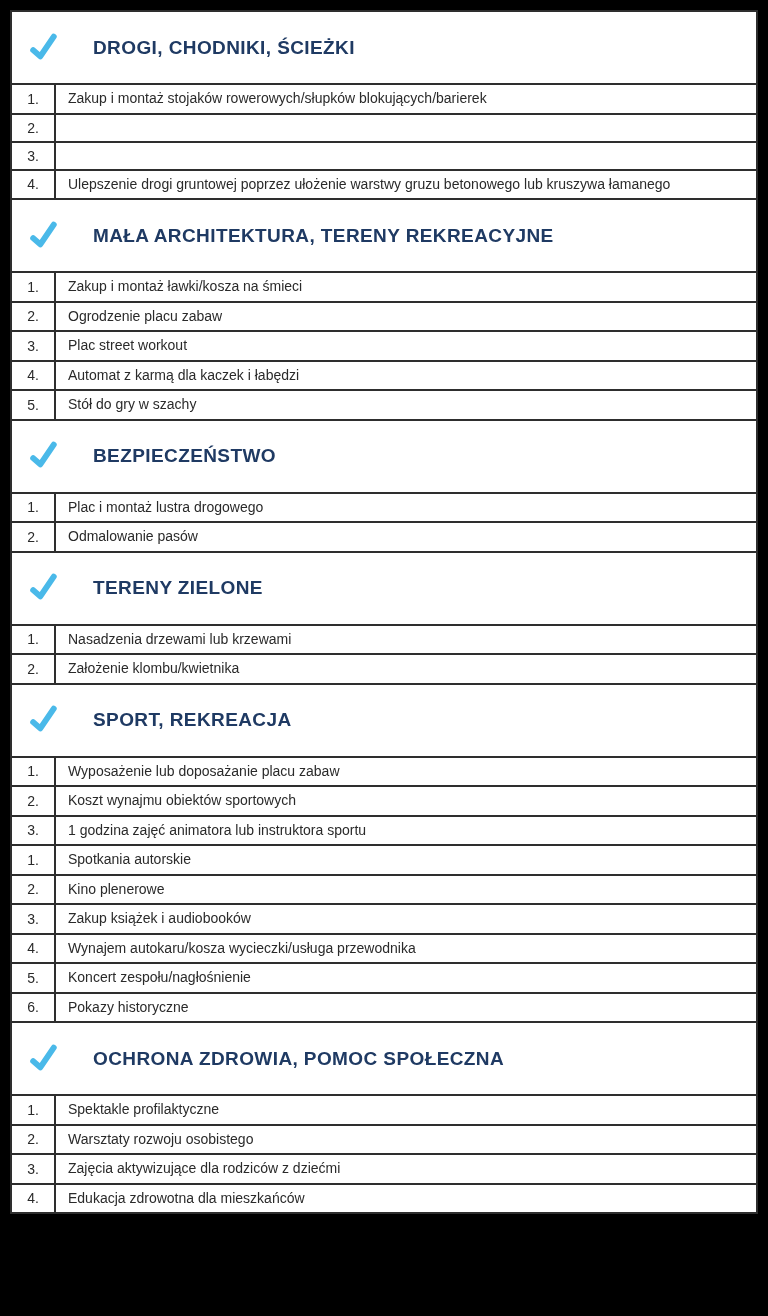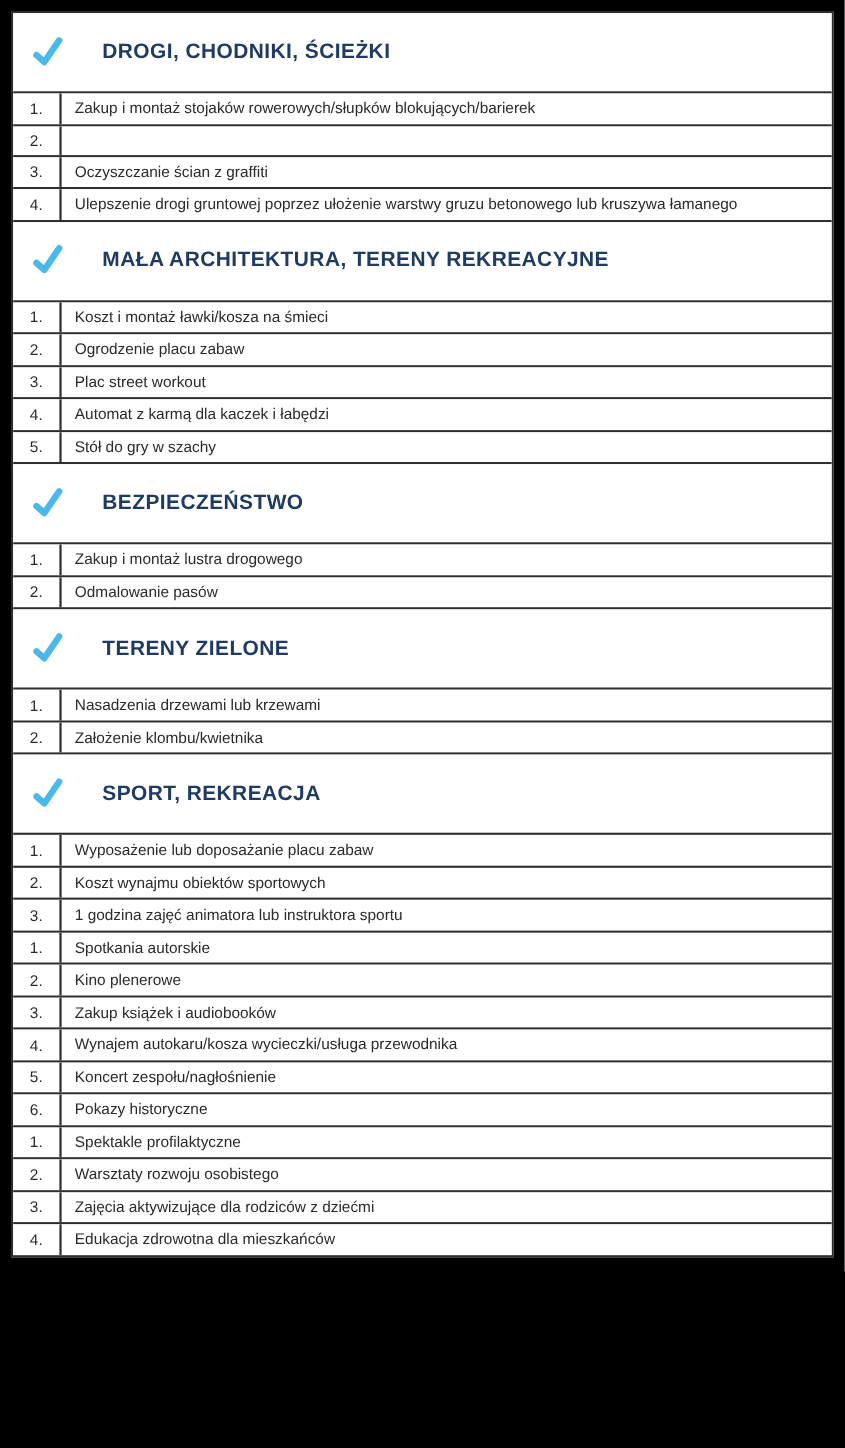--- a/index.html
+++ b/index.html
@@ -111,39 +111,38 @@
       </div>
       <div class="row">
         <div class="num">1.</div>
         <div class="desc">Zakup i montaż stojaków rowerowych/słupków blokujących/barierek</div>
       </div>
       <div class="row">
         <div class="num">2.</div>
       </div>
       <div class="row">
         <div class="num">3.</div>
-        <div class="desc">Oczyszczanie ścian z graffiti</div>
       </div>
       <div class="row">
         <div class="num">4.</div>
         <div class="desc">Ulepszenie drogi gruntowej poprzez ułożenie warstwy gruzu betonowego lub kruszywa łamanego</div>
       </div>
       <div class="section-header">
         <svg class="icon" viewBox="0 0 100 104">
           <path d="M13 17 H87" stroke="url(#g-top)" stroke-width="11" stroke-linecap="square" fill="none"></path>
           <path d="M87 17 V91" stroke="url(#g-right)" stroke-width="11" stroke-linecap="square" fill="none"></path>
           <path d="M13 91 H87" stroke="url(#g-bottom)" stroke-width="11" stroke-linecap="square" fill="none"></path>
           <path d="M13 17 V91" stroke="url(#g-left)" stroke-width="11" stroke-linecap="square" fill="none"></path>
           <path class="check" d="M29 57 L46 72 L78 25" stroke-width="14" stroke-linecap="round" stroke-linejoin="round" fill="none"></path>
         </svg>
         <div class="section-title">MAŁA ARCHITEKTURA, TERENY REKREACYJNE</div>
       </div>
       <div class="row">
         <div class="num">1.</div>
-        <div class="desc">Koszt i montaż ławki/kosza na śmieci</div>
+        <div class="desc">Zakup i montaż ławki/kosza na śmieci</div>
       </div>
       <div class="row">
         <div class="num">2.</div>
         <div class="desc">Ogrodzenie placu zabaw</div>
       </div>
       <div class="row">
         <div class="num">3.</div>
         <div class="desc">Plac street workout</div>
       </div>
       <div class="row">
@@ -159,21 +158,21 @@
           <path d="M13 17 H87" stroke="url(#g-top)" stroke-width="11" stroke-linecap="square" fill="none"></path>
           <path d="M87 17 V91" stroke="url(#g-right)" stroke-width="11" stroke-linecap="square" fill="none"></path>
           <path d="M13 91 H87" stroke="url(#g-bottom)" stroke-width="11" stroke-linecap="square" fill="none"></path>
           <path d="M13 17 V91" stroke="url(#g-left)" stroke-width="11" stroke-linecap="square" fill="none"></path>
           <path class="check" d="M29 57 L46 72 L78 25" stroke-width="14" stroke-linecap="round" stroke-linejoin="round" fill="none"></path>
         </svg>
         <div class="section-title">BEZPIECZEŃSTWO</div>
       </div>
       <div class="row">
         <div class="num">1.</div>
-        <div class="desc">Zakup i montaż lustra drogowego</div>
+        <div class="desc">Plac i montaż lustra drogowego</div>
       </div>
       <div class="row">
         <div class="num">2.</div>
         <div class="desc">Odmalowanie pasów</div>
       </div>
       <div class="section-header">
         <svg class="icon" viewBox="0 0 100 104">
           <path d="M13 17 H87" stroke="url(#g-top)" stroke-width="11" stroke-linecap="square" fill="none"></path>
           <path d="M87 17 V91" stroke="url(#g-right)" stroke-width="11" stroke-linecap="square" fill="none"></path>
           <path d="M13 91 H87" stroke="url(#g-bottom)" stroke-width="11" stroke-linecap="square" fill="none"></path>
@@ -228,20 +227,30 @@
         <div class="num">4.</div>
         <div class="desc">Wynajem autokaru/kosza wycieczki/usługa przewodnika</div>
       </div>
       <div class="row">
         <div class="num">5.</div>
         <div class="desc">Koncert zespołu/nagłośnienie</div>
       </div>
       <div class="row">
         <div class="num">6.</div>
         <div class="desc">Pokazy historyczne</div>
+      </div>
+      <div class="section-header">
+        <svg class="icon" viewBox="0 0 100 104">
+          <path d="M13 17 H87" stroke="url(#g-top)" stroke-width="11" stroke-linecap="square" fill="none"></path>
+          <path d="M87 17 V91" stroke="url(#g-right)" stroke-width="11" stroke-linecap="square" fill="none"></path>
+          <path d="M13 91 H87" stroke="url(#g-bottom)" stroke-width="11" stroke-linecap="square" fill="none"></path>
+          <path d="M13 17 V91" stroke="url(#g-left)" stroke-width="11" stroke-linecap="square" fill="none"></path>
+          <path class="check" d="M29 57 L46 72 L78 25" stroke-width="14" stroke-linecap="round" stroke-linejoin="round" fill="none"></path>
+        </svg>
+        <div class="section-title">OCHRONA ZDROWIA, POMOC SPOŁECZNA</div>
       </div>
       <div class="row">
         <div class="num">1.</div>
         <div class="desc">Spektakle profilaktyczne</div>
       </div>
       <div class="row">
         <div class="num">2.</div>
         <div class="desc">Warsztaty rozwoju osobistego</div>
       </div>
       <div class="row">

